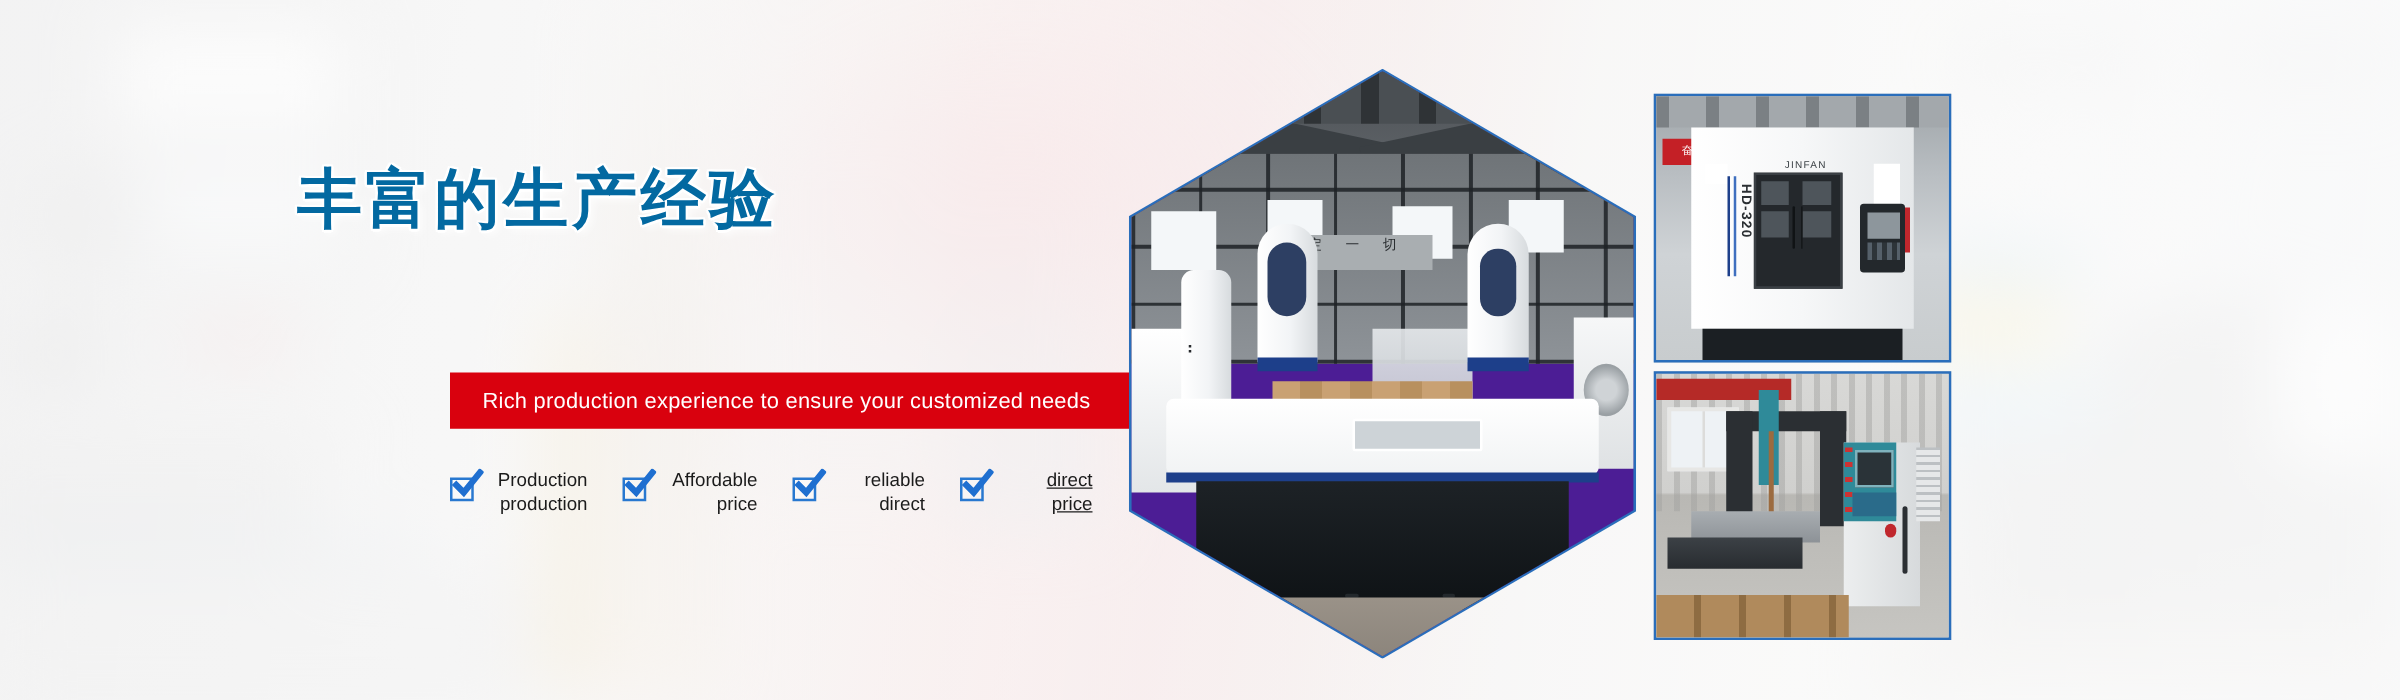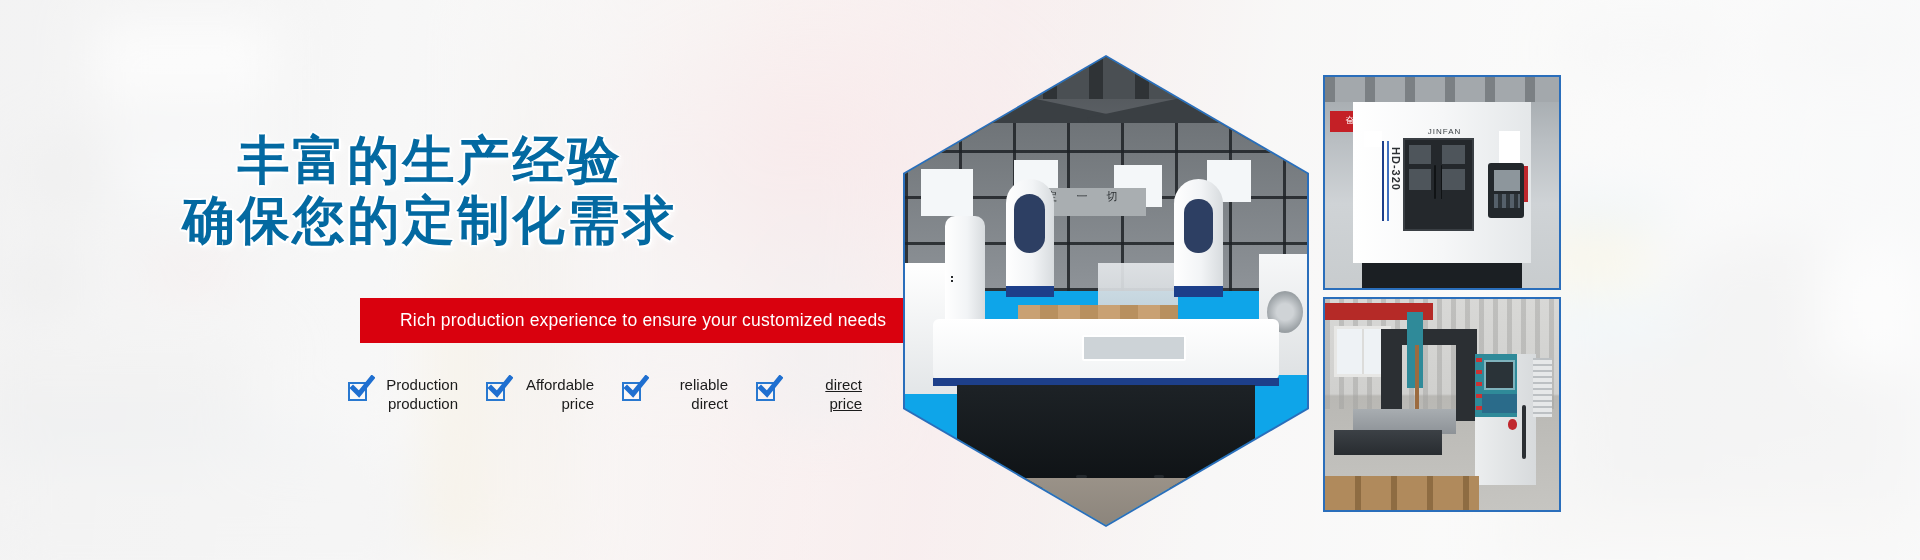--- a/index.html
+++ b/index.html
@@ -107,26 +107,26 @@
     position:absolute;
     left:360px; top:298px;
     width:546px; height:45px;
     background:#d9010e;
     display:flex; align-items:center;
   }
   .red-bar-text {
     color:#ffffff;
     font-size:17.5px;
     letter-spacing:.2px;
-    padding-left:40px;
+    padding-left:26px;
     white-space:nowrap;
   }
 
   .features {
-    position:absolute; left:348px; top:375px;
+    position:absolute; left:360px; top:375px;
     display:flex; align-items:center;
   }
   .feature { display:flex; align-items:flex-start; margin-right:28px; }
   .feature:last-child { margin-right:0; }
 
   .cb {
     position:relative;
     width:19px; height:19px;
     border:2px solid #2878d0;
     background:rgba(255,255,255,.25);
@@ -154,21 +154,21 @@
     left:903px; top:55px;
     width:406px; height:472px;
   }
   .hex-border, .hex-photo {
     position:absolute; inset:0;
     -webkit-clip-path:polygon(50% 0%,100% 25%,100% 75%,50% 100%,0% 75%,0% 25%);
     clip-path:polygon(50% 0%,100% 25%,100% 75%,50% 100%,0% 75%,0% 25%);
   }
   .hex-border { background:#2a6ebb; }
   .hex-photo { inset:2px; }
-  .hex-photo .scene { position:absolute; inset:0; overflow:hidden; background:#0ea5e9; }
+  .hex-photo .scene { position:absolute; inset:0; overflow:hidden; background:#4c1d95;font-family:Liberation Serif, serif; }
 
   
   .sc { position:absolute; }
   .sc-sky { left:0; top:0; width:100%; height:46%;
     background:linear-gradient(180deg,#4d5155 0%,#60656a 40%,#7e8387 100%); }
   .sc-roofbeam { left:0; top:0; width:100%; height:9%;
     background:repeating-linear-gradient(90deg,#2f3336 0 14px,#4a4f53 14px 46px); }
   .sc-roofslope1 { left:-6%; top:2%; width:62%; height:12%;
     background:#3a3f43; transform:rotate(12deg); transform-origin:left top; }
   .sc-roofslope2 { right:-6%; top:2%; width:62%; height:12%;
@@ -357,21 +357,20 @@
     <div class="bs bs-rpost"></div>
     <div class="bs bs-rwin"></div>
     <div class="bs bs-rfloor"></div>
   </div>
   <div class="bg-layer bg-wash"></div>
 
   <div class="text-block">
 
     <div class="headline">
       <span class="l1">丰富的生产经验</span>
-      <span class="l2">确保您的定制化需求</span>
     </div>
 
     <div class="red-bar">
       <span class="red-bar-text">Rich production experience to ensure your customized needs</span>
     </div>
 
     <div class="features">
 
       <div class="feature">
         <span class="cb">

